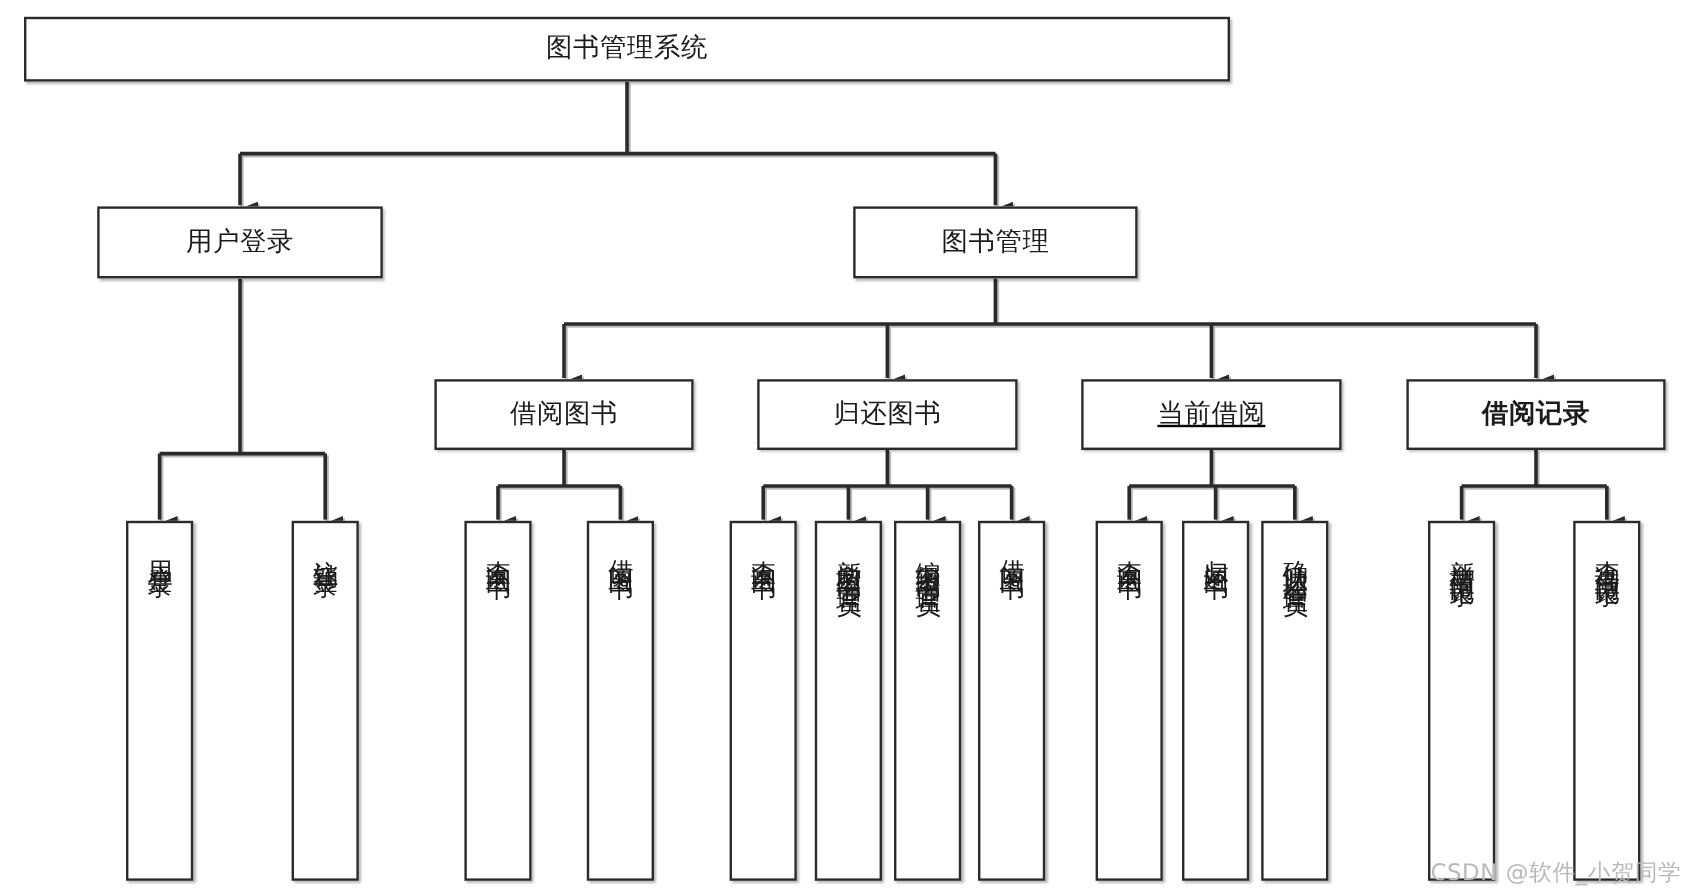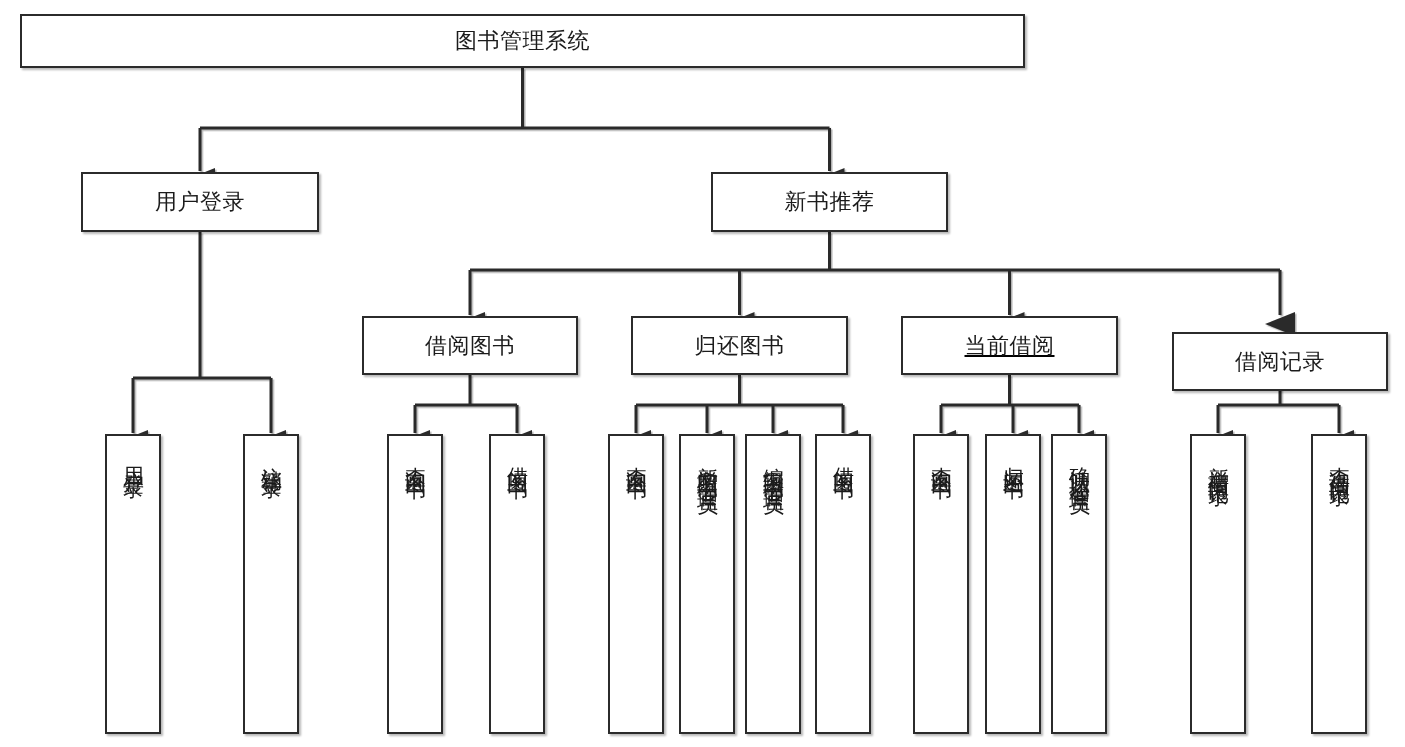--- a/index.html
+++ b/index.html
@@ -114,32 +114,32 @@
   </svg>
 
   <div id="node-layer">
       <div class="node" style="left: 20px; top: 14px; width: 1005px; height: 54px;">
         <span class="label">图书管理系统</span>
       </div>
       <div class="node" style="left: 81px; top: 172px; width: 238px; height: 60px;">
         <span class="label">用户登录</span>
       </div>
       <div class="node" style="left: 711px; top: 172px; width: 237px; height: 60px;">
-        <span class="label">新书推荐</span>
+        <span class="label">图书管理</span>
       </div>
       <div class="node" style="left: 362px; top: 316px; width: 216px; height: 59px;">
         <span class="label">借阅图书</span>
       </div>
       <div class="node" style="left: 631px; top: 316px; width: 217px; height: 59px;">
         <span class="label">归还图书</span>
       </div>
       <div class="node" style="left: 901px; top: 316px; width: 217px; height: 59px; text-decoration: underline;">
         <span class="label">当前借阅</span>
       </div>
-      <div class="node" style="left: 1172px; top: 332px; width: 216px; height: 59px;">
+      <div class="node" style="left: 1172px; top: 316px; width: 216px; height: 59px; font-weight: bold;">
         <span class="label">借阅记录</span>
       </div>
       <div class="node vert" style="left: 105px; top: 434px; width: 56px; height: 300px;">
         <span class="label">用户登录</span>
       </div>
       <div class="node vert" style="left: 243px; top: 434px; width: 56px; height: 300px;">
         <span class="label">注销登录</span>
       </div>
       <div class="node vert" style="left: 387px; top: 434px; width: 56px; height: 300px;">
         <span class="label">查询图书</span>
@@ -169,14 +169,15 @@
         <span class="label">确认归还（管理员）</span>
       </div>
       <div class="node vert" style="left: 1190px; top: 434px; width: 56px; height: 300px;">
         <span class="label">新增借阅记录</span>
       </div>
       <div class="node vert" style="left: 1311px; top: 434px; width: 56px; height: 300px;">
         <span class="label">查询借阅记录</span>
       </div>
     </div>
 
+  <div class="watermark" style="left:1192px; top:714px;">CSDN @软件_小贺同学</div>
 
 </div>
 
 </body></html>

